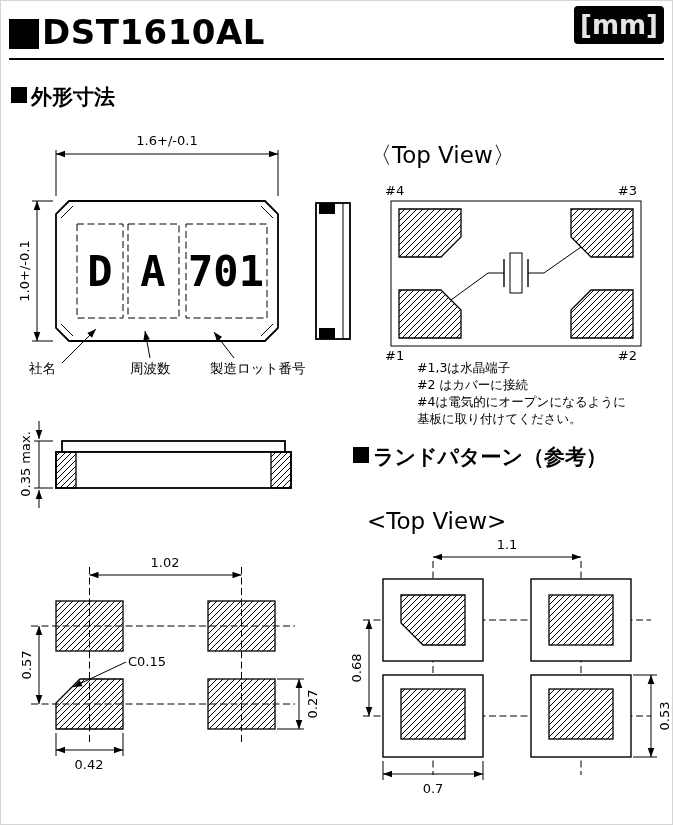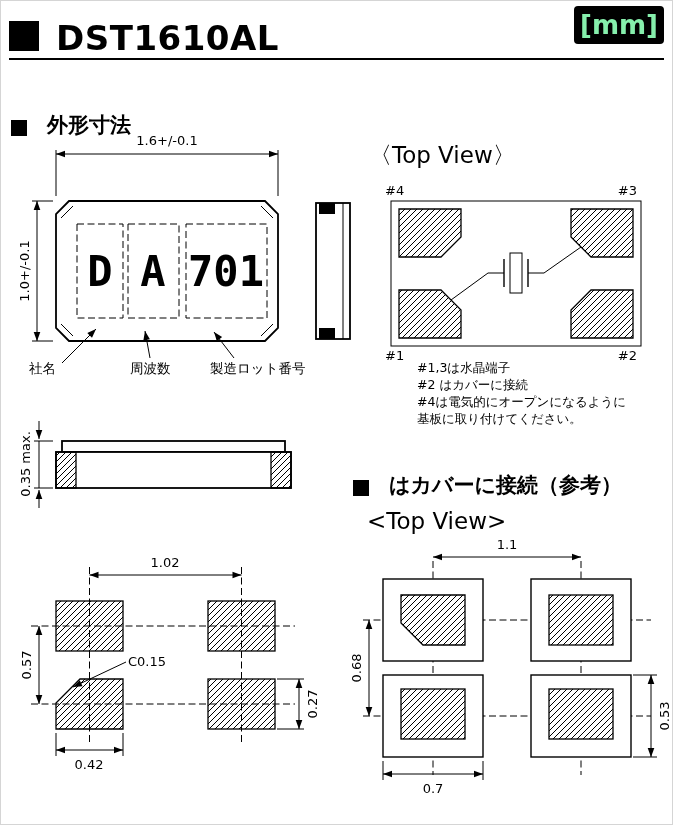--- a/index.html
+++ b/index.html
@@ -2,32 +2,32 @@
 <html><head>
 <meta charset="utf-8">
 <style>
   html,body{margin:0;padding:0;background:#ffffff;}
   .page{
     position:relative;width:673px;height:825px;background:#ffffff;
     font-family:"DejaVu Sans","Liberation Sans",sans-serif;color:#000;
     border:1px solid #d5d5d5;box-sizing:border-box;overflow:hidden;
   }
   .abs{position:absolute;}
-  .title-row{left:8px;top:20px;display:flex;align-items:flex-start;gap:17px;}
+  .title-row{left:8px;top:14px;display:flex;align-items:flex-end;gap:3px;}
   .sq{display:inline-block;background:#000;}
   .sq-lg{width:30px;height:30px;}
   .sq-md{width:16px;height:16px;}
   .title-text{font-size:34px;font-weight:bold;letter-spacing:0.5px;line-height:1;}
   .unit-badge{
-    right:8px;top:5px;width:90px;height:38px;background:#000;color:#86efac;
+    right:8px;top:5px;width:90px;height:38px;background:#000;color:#e5e5e5;
     font-size:26px;font-weight:bold;display:flex;align-items:center;justify-content:center;
     border-radius:4px;
   }
   .header-rule{left:8px;top:57px;width:655px;height:2px;background:#000;}
-  .heading{display:flex;align-items:flex-end;gap:20px;font-size:21px;font-weight:bold;line-height:1;margin-top:28px;}
+  .heading{display:flex;align-items:flex-start;gap:4px;font-size:21px;font-weight:bold;line-height:1;}
   svg{position:absolute;left:0;top:0;}
   
   .ln1{stroke:#000;stroke-width:1;fill:none;}
   .ln14{stroke:#000;stroke-width:1.4;fill:none;}
   .ln2{stroke:#000;stroke-width:1.8;fill:none;}
   .fw{fill:#fff;}
   .dash{stroke-dasharray:7 3.5;}
   .hatch{fill:url(#hatchp);stroke:#000;stroke-width:1.3;}
   .blk{fill:#000;stroke:none;}
   text{fill:#000;font-family:"DejaVu Sans","Liberation Sans",sans-serif;}
@@ -51,21 +51,21 @@
   </div>
   <div class="abs unit-badge">[mm]</div>
   <div class="abs header-rule"></div>
 
   <div class="abs heading" style="left:10px;top:86px;">
     <span class="sq sq-md"></span>
     <span>外形寸法</span>
   </div>
   <div class="abs heading" style="left:352px;top:446px;">
     <span class="sq sq-md"></span>
-    <span>はカバーに接続（参考）</span>
+    <span>ランドパターン（参考）</span>
   </div>
 
   <svg width="673" height="825" viewBox="0 0 673 825">
     <defs>
       <pattern id="hatchp" patternUnits="userSpaceOnUse" width="6" height="6">
         <path d="M-1,7 L7,-1" stroke="#000" stroke-width="1" fill="none"></path>
       </pattern>
       <marker id="arr" viewBox="0 0 10 10" refX="10" refY="5" markerWidth="11" markerHeight="9" orient="auto-start-reverse">
         <path d="M0,1.3 L10,5 L0,8.7 z" fill="#000"></path>
       </marker>

